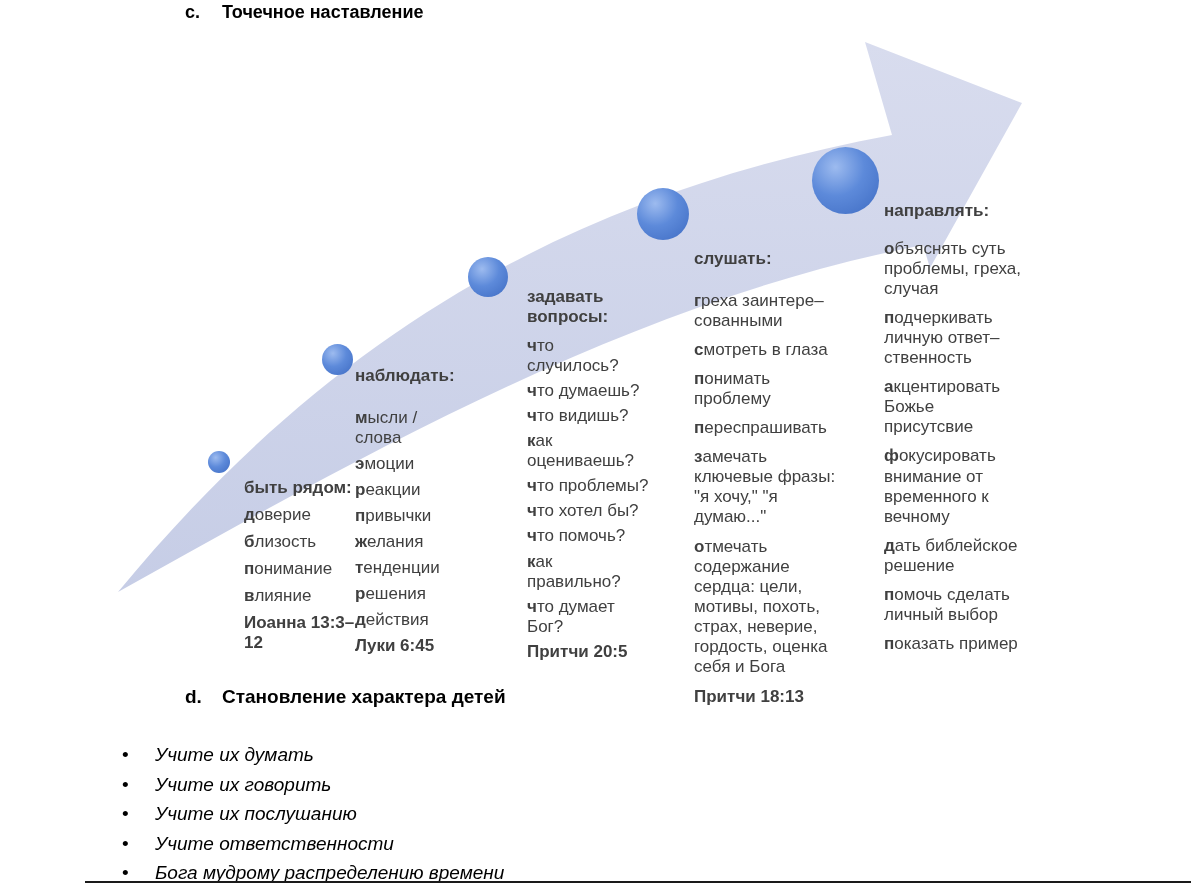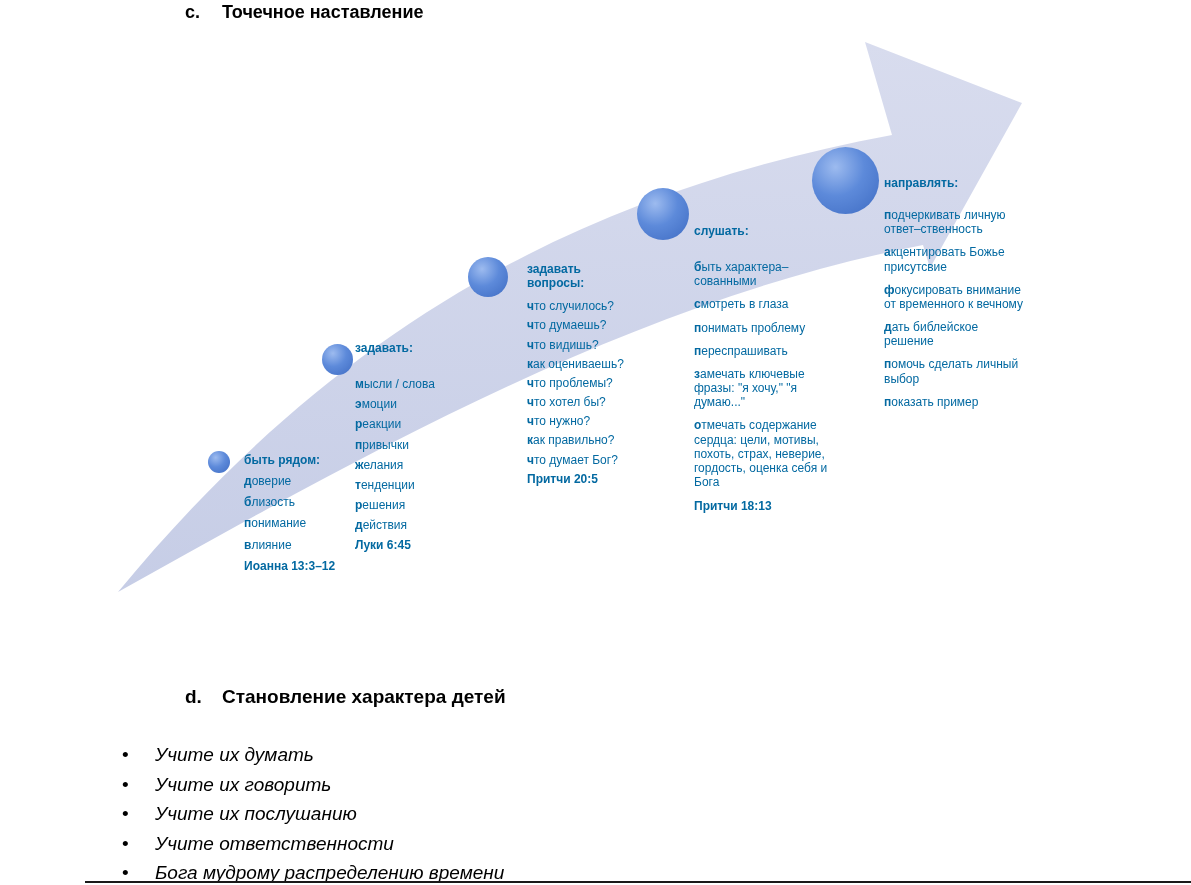--- a/index.html
+++ b/index.html
@@ -20,21 +20,21 @@
     position:absolute; border-radius:50%;
     background: radial-gradient(circle at 35% 30%, #9dbbef 0%, #5d8ada 45%, #3e6bc2 100%);
   }
   #c1 { left:208px; top:451px; width:22px; height:22px; }
   #c2 { left:322px; top:344px; width:31px; height:31px; }
   #c3 { left:468px; top:257px; width:40px; height:40px; }
   #c4 { left:637px; top:188px; width:52px; height:52px; }
   #c5 { left:812px; top:147px; width:67px; height:67px; }
 
   
-  .stage-col { position:absolute; font-size:12px; line-height:1.18; color:#0369a1; }
+  .stage-col { position:absolute; font-size:17px; line-height:1.18; color:#404040;margin-top:25px; }
   .stage-title { font-weight:bold; margin-bottom:7px; }
   .stage-item { margin-bottom:6px; }
   .stage-item::first-letter { font-weight:bold; }
   .stage-ref { font-weight:bold; margin-top:3px; }
 
   #col1 { left:244px; top:453px; width:112px; }
   #col1 .stage-item { margin-bottom:7px; }
   #col2 { left:355px; top:341px; width:112px; }
   #col2 .stage-title { margin-bottom:22px; }
   #col3 { left:527px; top:262px; width:122px; }
@@ -86,59 +86,60 @@
   <div class="stage-col" id="col1">
     <div class="stage-title">быть рядом:</div>
     <div class="stage-item">доверие</div>
     <div class="stage-item">близость</div>
     <div class="stage-item">понимание</div>
     <div class="stage-item">влияние</div>
     <div class="stage-ref">Иоанна 13:3–12</div>
   </div>
 
   <div class="stage-col" id="col2">
-    <div class="stage-title">задавать:</div>
+    <div class="stage-title">наблюдать:</div>
     <div class="stage-item">мысли / слова</div>
     <div class="stage-item">эмоции</div>
     <div class="stage-item">реакции</div>
     <div class="stage-item">привычки</div>
     <div class="stage-item">желания</div>
     <div class="stage-item">тенденции</div>
     <div class="stage-item">решения</div>
     <div class="stage-item">действия</div>
     <div class="stage-ref">Луки 6:45</div>
   </div>
 
   <div class="stage-col" id="col3">
     <div class="stage-title">задавать вопросы:</div>
     <div class="stage-item">что случилось?</div>
     <div class="stage-item">что думаешь?</div>
     <div class="stage-item">что видишь?</div>
     <div class="stage-item">как оцениваешь?</div>
     <div class="stage-item">что проблемы?</div>
     <div class="stage-item">что хотел бы?</div>
-    <div class="stage-item">что нужно?</div>
+    <div class="stage-item">что помочь?</div>
     <div class="stage-item">как правильно?</div>
     <div class="stage-item">что думает Бог?</div>
     <div class="stage-ref">Притчи 20:5</div>
   </div>
 
   <div class="stage-col" id="col4">
     <div class="stage-title">слушать:</div>
-    <div class="stage-item">быть характера–сованными</div>
+    <div class="stage-item">греха заинтере–сованными</div>
     <div class="stage-item">смотреть в глаза</div>
     <div class="stage-item">понимать проблему</div>
     <div class="stage-item">переспрашивать</div>
     <div class="stage-item">замечать ключевые фразы: "я хочу," "я думаю..."</div>
     <div class="stage-item">отмечать содержание сердца: цели, мотивы, похоть, страх, неверие, гордость, оценка себя и Бога</div>
     <div class="stage-ref">Притчи 18:13</div>
   </div>
 
   <div class="stage-col" id="col5">
     <div class="stage-title">направлять:</div>
+    <div class="stage-item">объяснять суть проблемы, греха, случая</div>
     <div class="stage-item">подчеркивать личную ответ–ственность</div>
     <div class="stage-item">акцентировать Божье присутсвие</div>
     <div class="stage-item">фокусировать внимание от временного к вечному</div>
     <div class="stage-item">дать библейское решение</div>
     <div class="stage-item">помочь сделать личный выбор</div>
     <div class="stage-item">показать пример</div>
   </div>
 
   <div class="heading" id="heading-d">
     <span class="prefix">d.</span>

